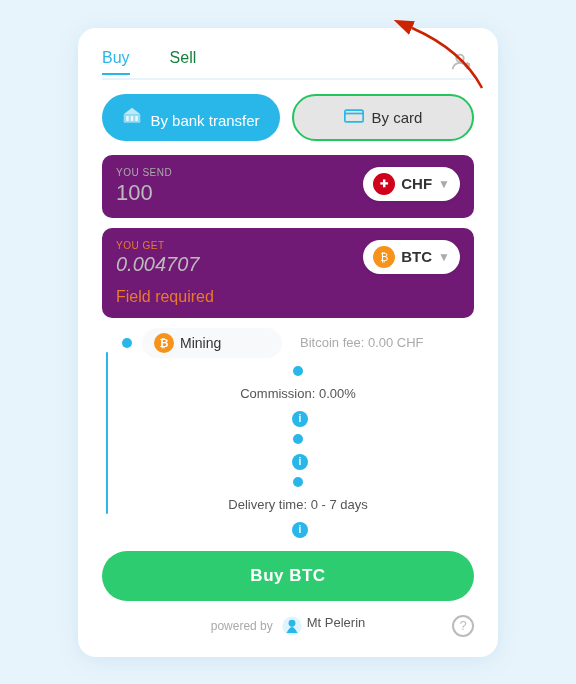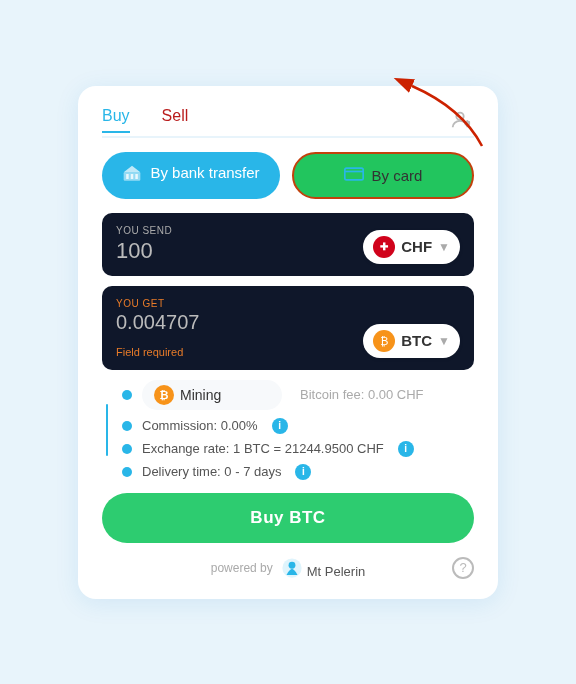--- a/index.html
+++ b/index.html
@@ -20,25 +20,25 @@
       position: relative;
     }
     .header {
       display: flex;
       align-items: center;
       justify-content: space-between;
       margin-bottom: 0;
     }
     .tabs {
       display: flex;
-      gap: 32px;
+      gap: 40px;
     }
     .tab {
       font-size: 16px;
-      color: #b91c1c;
+      color: #15803d;
       cursor: pointer;
       padding-bottom: 6px;
       border-bottom: 2px solid transparent;
     }
     .tab.active {
       color: #29b6e8;
       border-bottom: 2px solid #29b6e8;
     }
     .user-icon {
       width: 28px;
@@ -63,68 +63,69 @@
     .btn-bank {
       flex: 1;
       background: #29b6e8;
       color: #fff;
       border: none;
       border-radius: 30px;
       padding: 12px 14px;
       font-size: 15px;
       cursor: pointer;
       display: flex;
-      align-items: flex-start;
+      align-items: flex-end;
       justify-content: center;
       gap: 8px;
       font-weight: 500;
     }
     .btn-card {
       flex: 1;
-      background: #22c55e;
+      background: #e5e5e5;
       color: #333;
-      border: 2px solid #c2410c;
+      border: 2px solid #22c55e;
       border-radius: 30px;
       padding: 12px 14px;
       font-size: 15px;
       cursor: pointer;
       display: flex;
       align-items: center;
       justify-content: center;
       gap: 8px;
       font-weight: 500;
     }
     .input-group {
-      background: #0f172a;
+      background: #701a75;
       border-radius: 10px;
       padding: 12px 14px;
       margin-bottom: 10px;
       display: flex;
-      align-items: flex-end;
+      align-items: flex-start;
       justify-content: space-between;
     }
     .input-left label {
       font-size: 10px;
       color: #aaa;
       text-transform: uppercase;
       letter-spacing: 0.5px;
       display: block;
       margin-bottom: 2px;
     }
     .input-left .value {
       font-size: 22px;
       color: #bbb;
       font-weight: 400;
     }
     .input-left .value.get {
       font-size: 20px;
       color: #bbb;
+      font-style: italic;
     }
     .field-required {
-      font-size: 11px;
+      font-size: 16px;
       color: #e87b29;
       margin-top: 12px;
     }
     .currency-select {
       display: flex;
       align-items: center;
       gap: 6px;
       cursor: pointer;
       background: #fff;
       border-radius: 20px;
@@ -204,20 +205,21 @@
       color: #aaa;
       margin-left: 8px;
     }
     .info-row {
       display: flex;
       align-items: center;
       gap: 10px;
       margin-bottom: 7px;
       font-size: 13px;
       color: #555;
+      flex-direction: column;
     }
     .info-icon {
       width: 16px;
       height: 16px;
       background: #29b6e8;
       border-radius: 50%;
       display: inline-flex;
       align-items: center;
       justify-content: center;
       color: #fff;
@@ -247,21 +249,21 @@
       justify-content: center;
       gap: 8px;
       position: relative;
     }
     .footer-text {
       font-size: 12px;
       color: #aaa;
     }
     .pelerin-logo {
       display: flex;
-      align-items: flex-end;
+      align-items: flex-start;
       gap: 4px;
     }
     .pelerin-icon {
       width: 22px;
       height: 22px;
     }
     .pelerin-name {
       font-size: 13px;
       color: #555;
       font-weight: 500;
@@ -401,21 +403,20 @@
     </div>
 
     <div class="info-row">
       <div class="dot"></div>
       <span>Commission: 0.00%</span>
       <span class="info-icon">i</span>
     </div>
 
     <div class="info-row">
       <div class="dot"></div>
-      <span>Exchange rate: 1 BTC = 21244.9500 CHF</span>
       <span class="info-icon">i</span>
     </div>
 
     <div class="info-row">
       <div class="dot"></div>
       <span>Delivery time: 0 - 7 days</span>
       <span class="info-icon">i</span>
     </div>
   </div>
 

